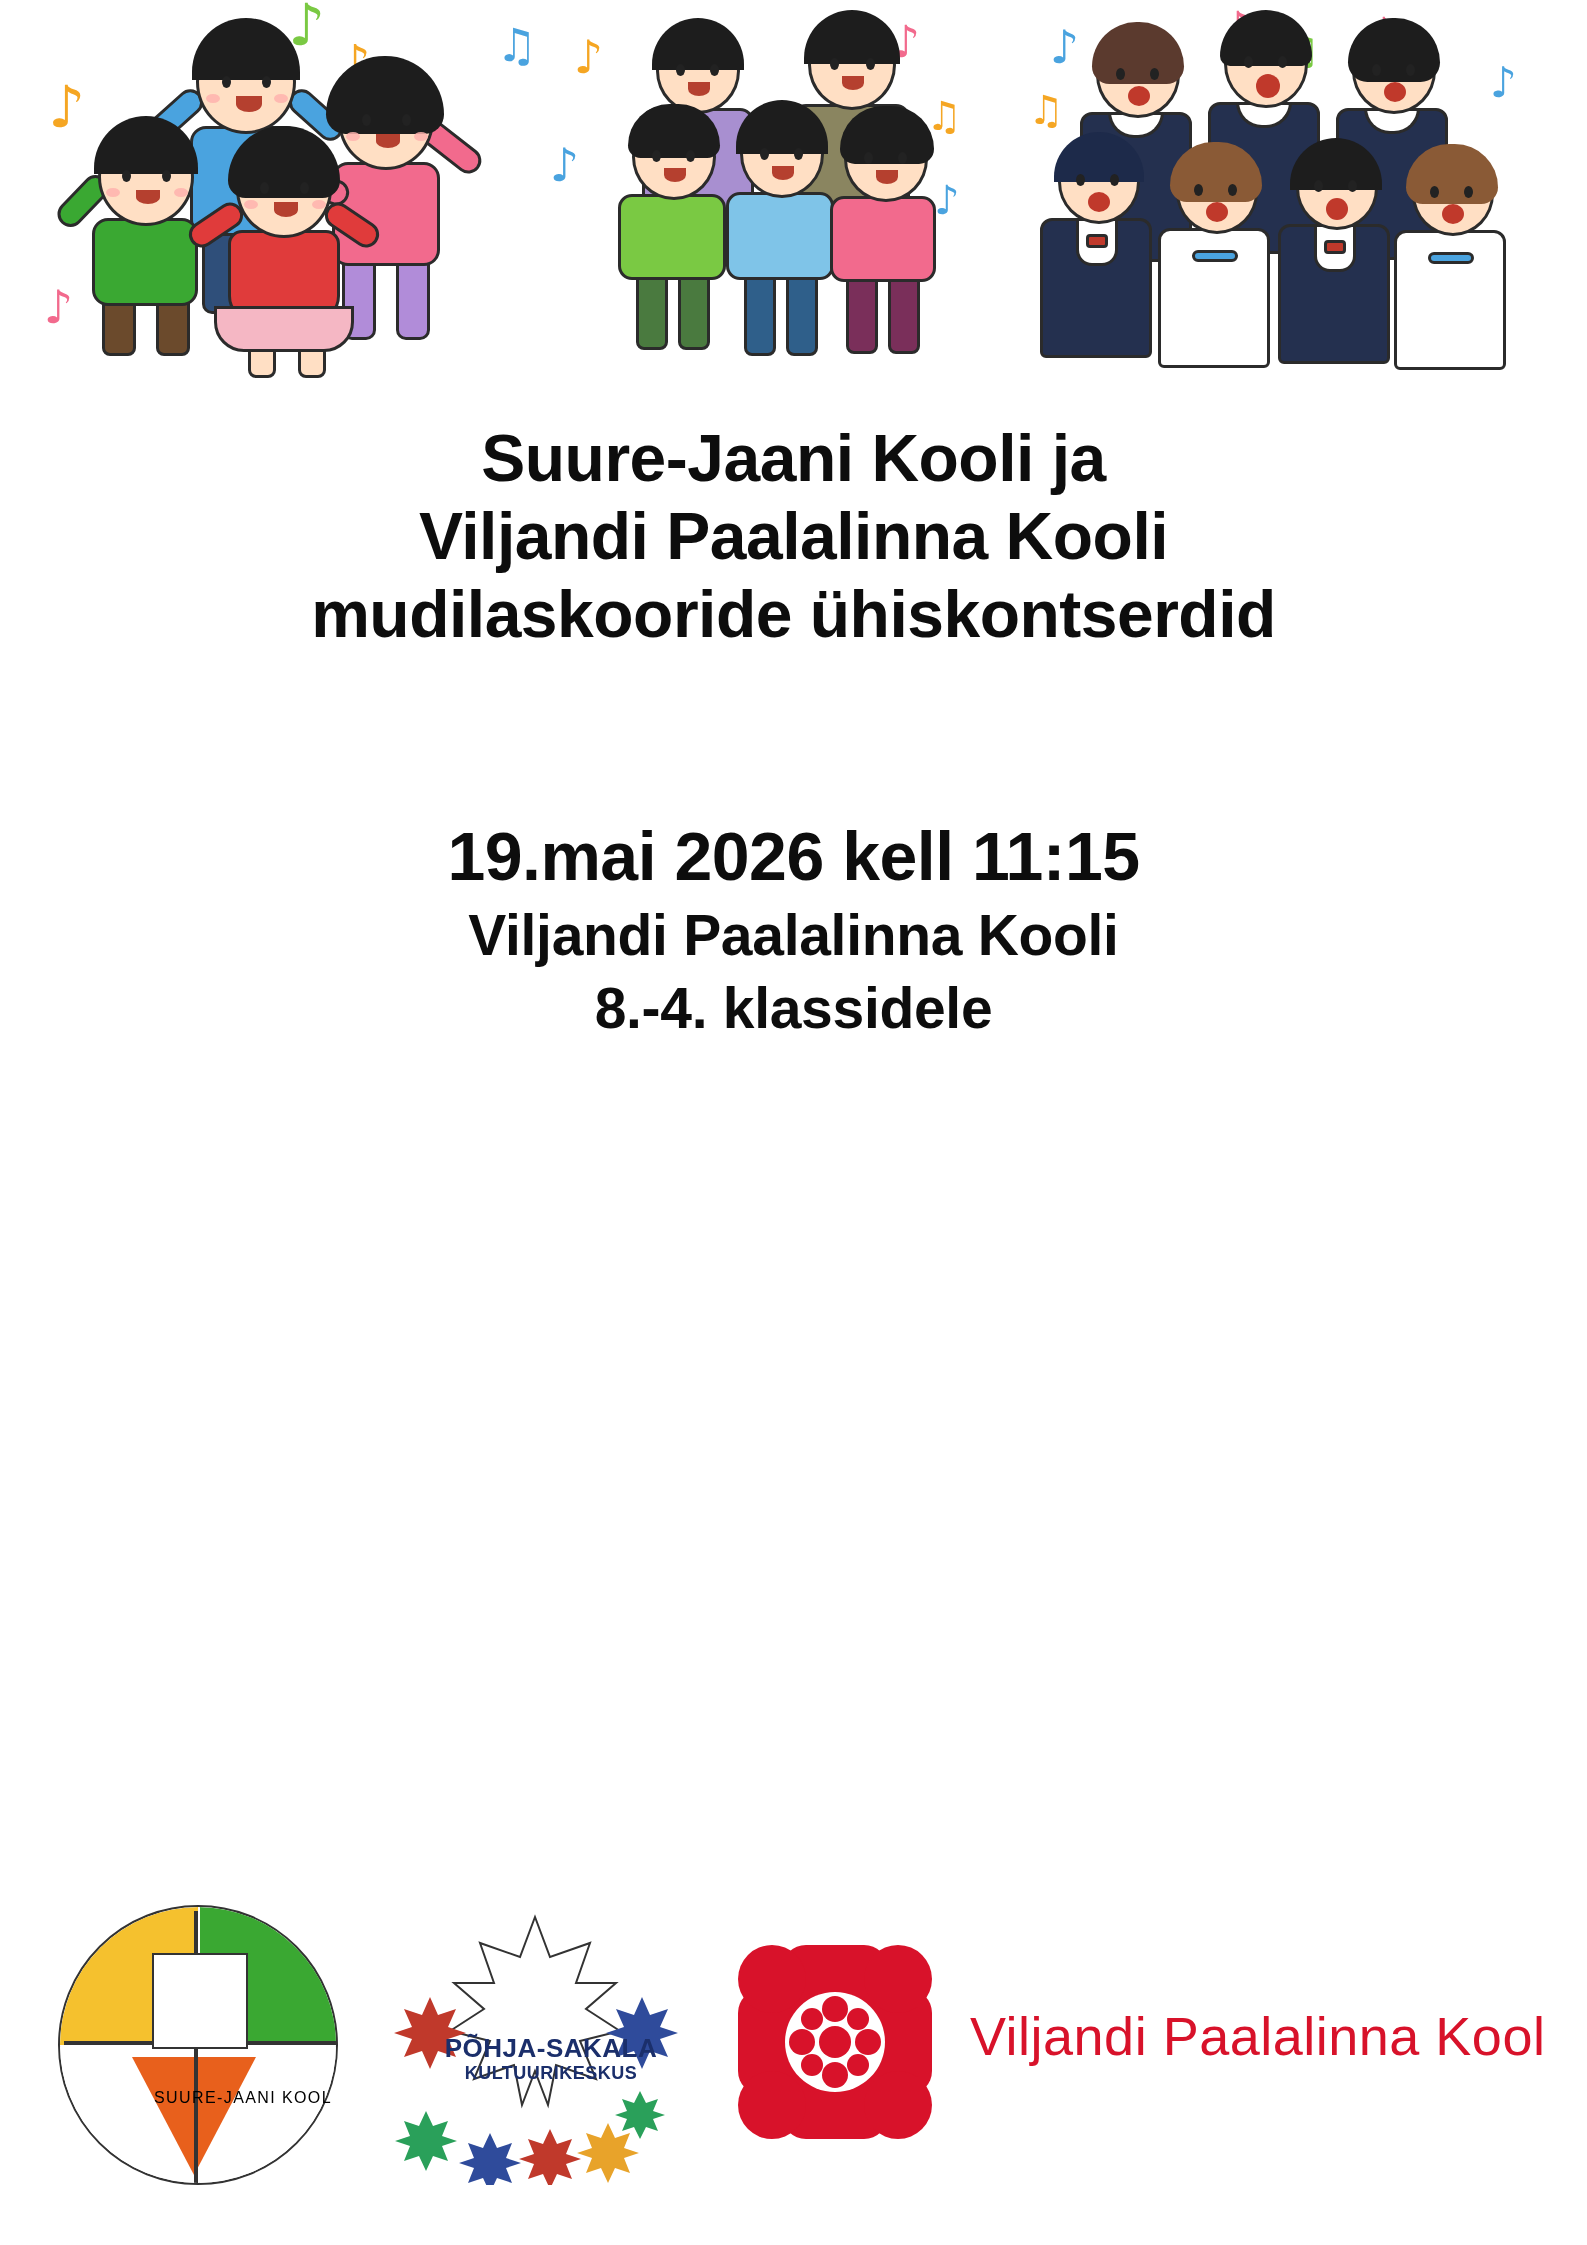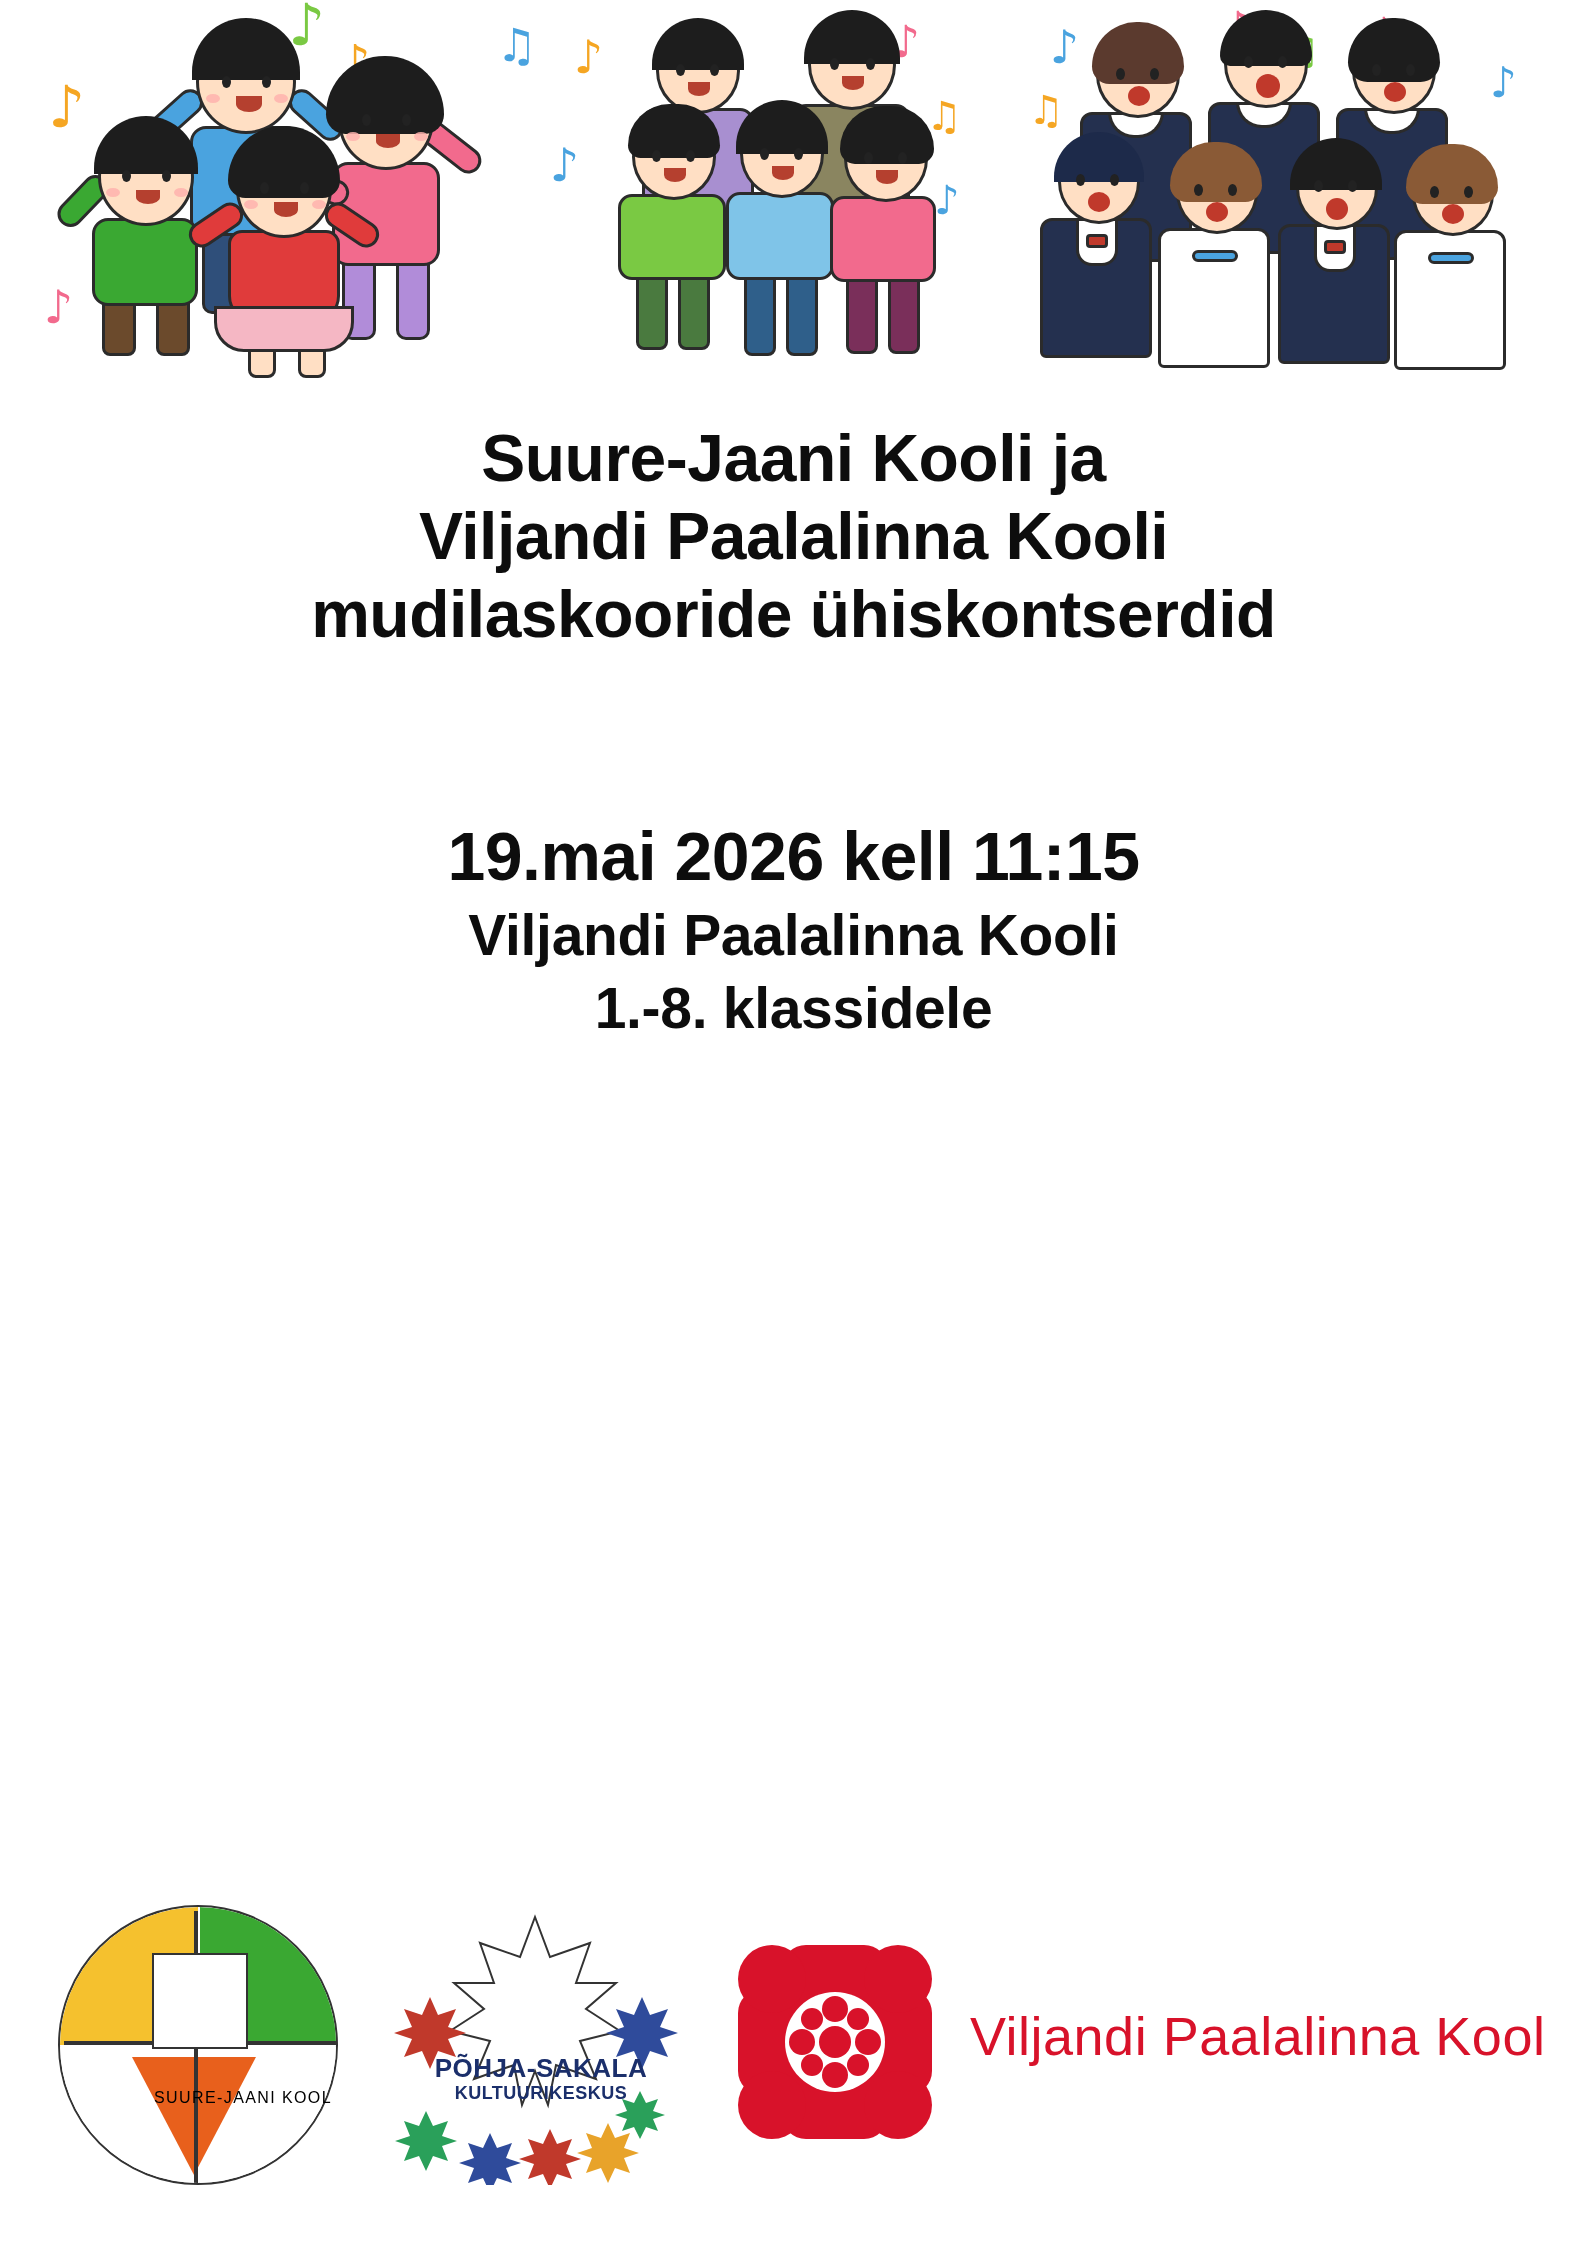--- a/index.html
+++ b/index.html
@@ -212,26 +212,25 @@
   
   .logo-ps {
     position: absolute;
     left: 390px;
     top: 10px;
     width: 290px;
     height: 280px;
   }
   .ps-text1, .ps-text2 {
     position: absolute;
-    left: 6px; width: 290px;
+    left: 16px; width: 290px;
     text-align: center;
     font-weight: bold;
     color: #1b2f6b;
     letter-spacing: 0.5px;
-    margin-top: 20px;
   }
   .ps-text1 { top: 128px; font-size: 26px; }
   .ps-text2 { top: 158px; font-size: 18px; }
 
   
   .logo-vp {
     position: absolute;
     left: 720px;
     top: 22px;
     width: 830px;
@@ -478,21 +477,21 @@
     <div>Viljandi Paalalinna Kooli</div>
     <div>mudilaskooride ühiskontserdid</div>
   </div>
 
   <div class="concerts">
 
 
     <div class="concert concert-2">
       <div class="c-when">19.mai 2026 kell 11:15</div>
       <div class="c-line">Viljandi Paalalinna Kooli</div>
-      <div class="c-line">1.-8. klassidele</div>
+      <div class="c-line">8.-4. klassidele</div>
     </div>
   </div>
 
   <div class="logo-row">
 
     <div class="logo-sj">
       <div class="sj-circle">
         <div class="sj-q tl"></div>
         <div class="sj-q tr"></div>
         <div class="sj-q bl"></div>

